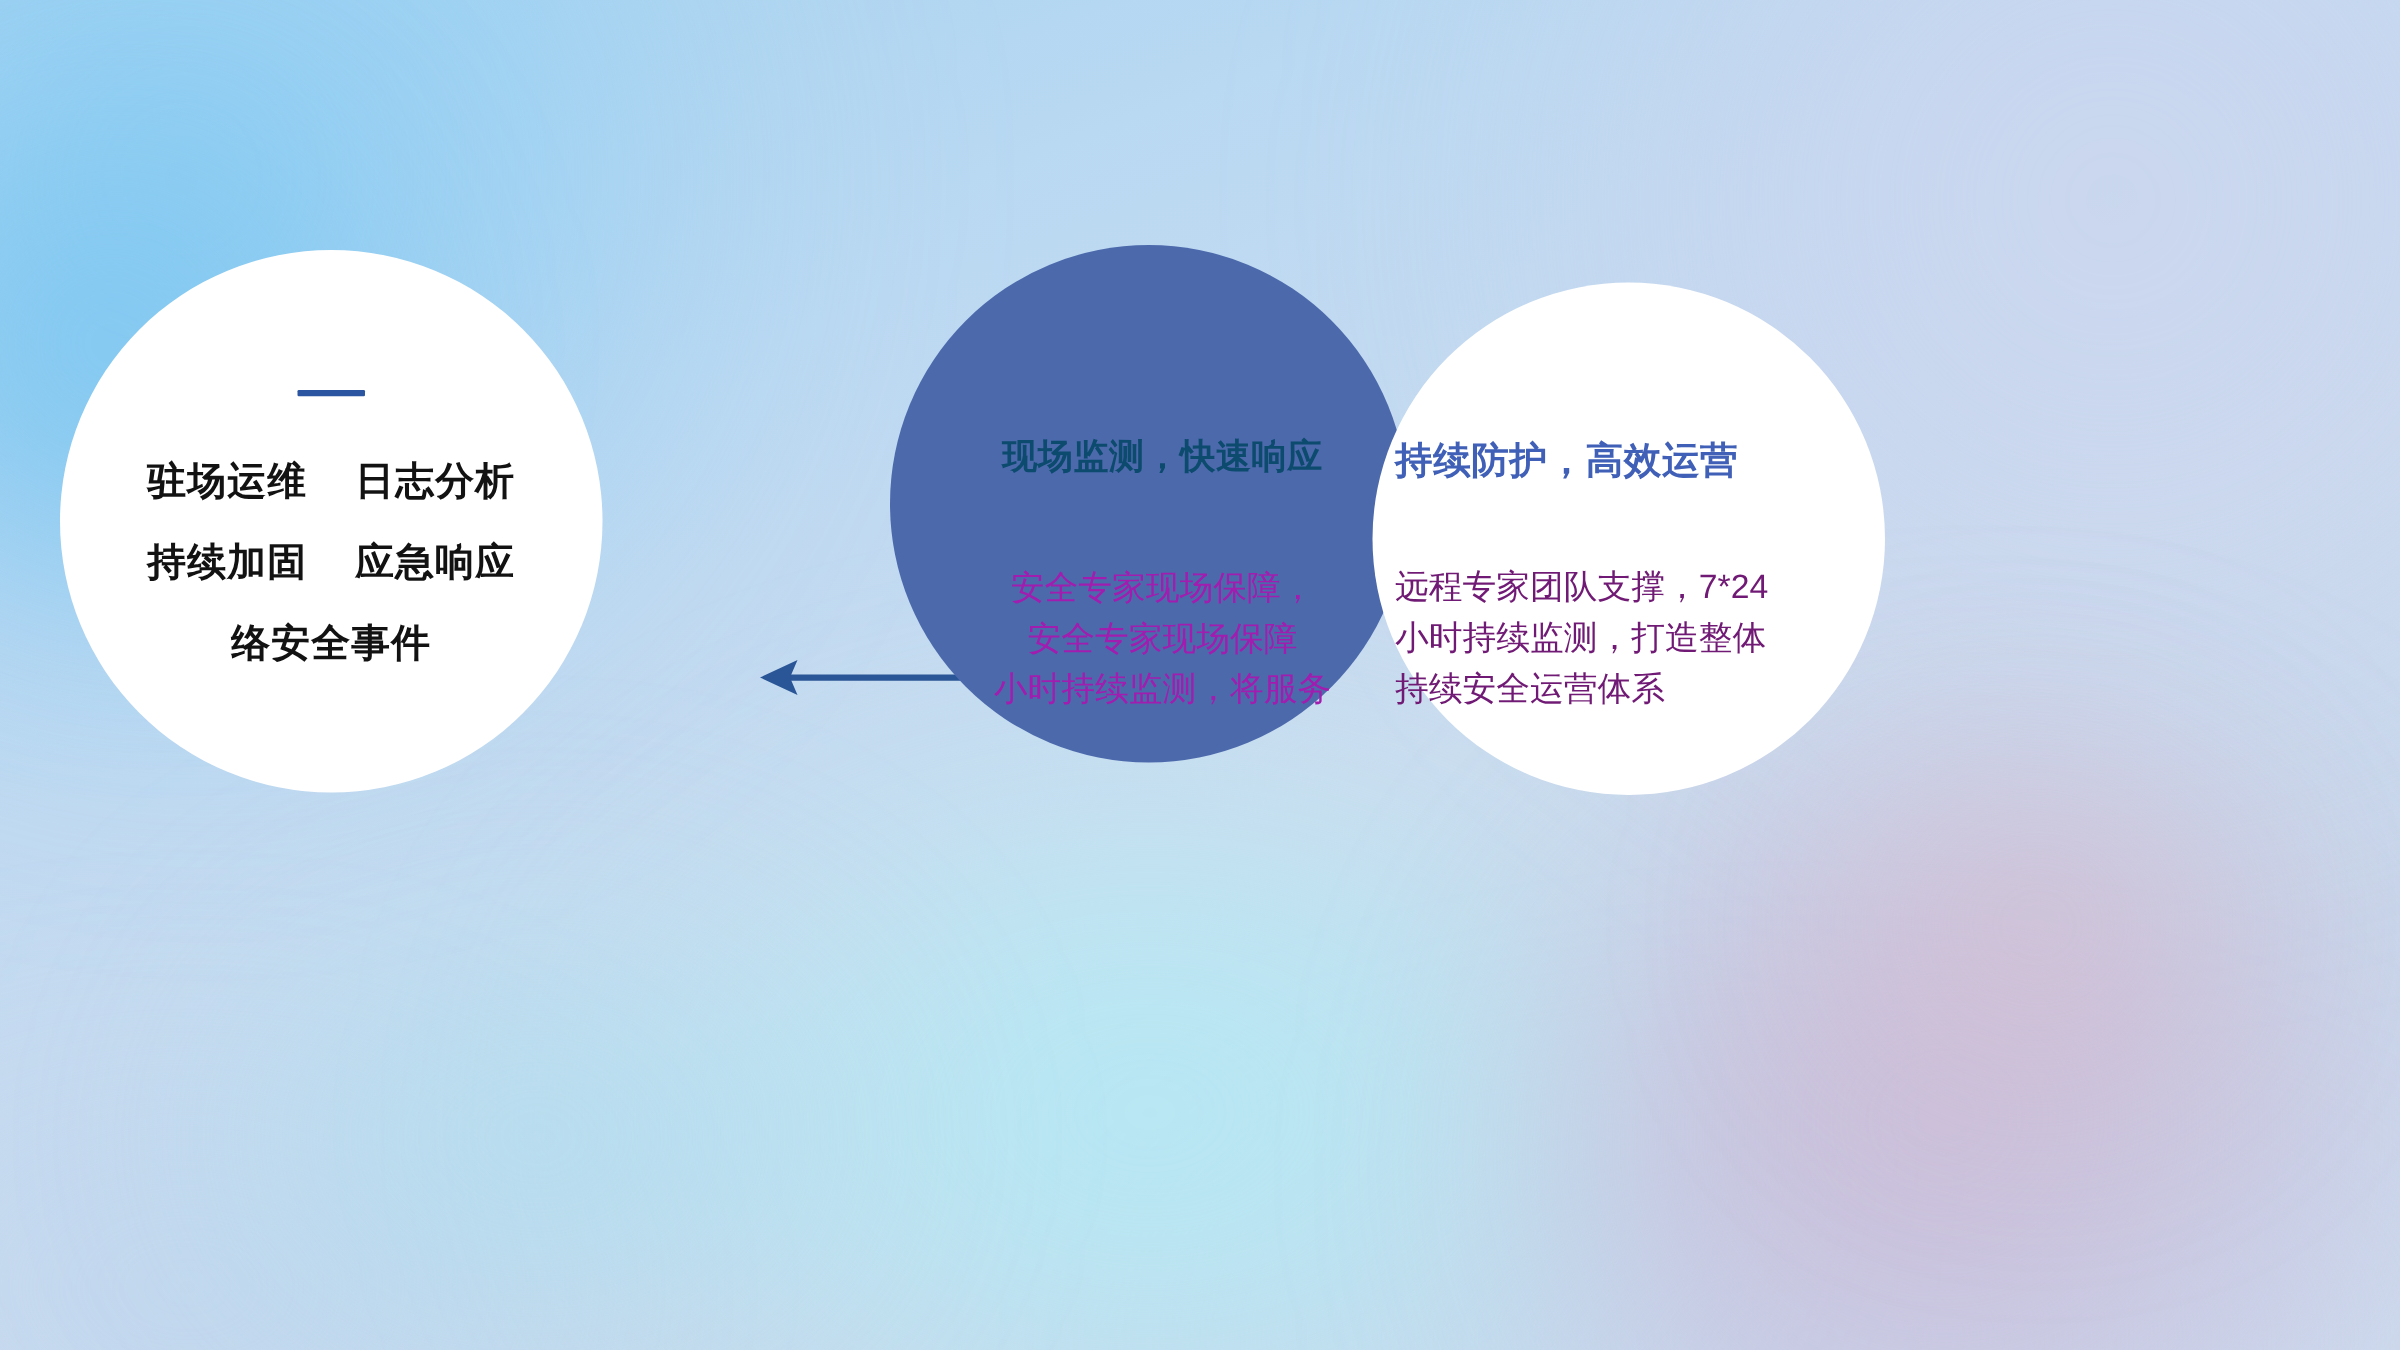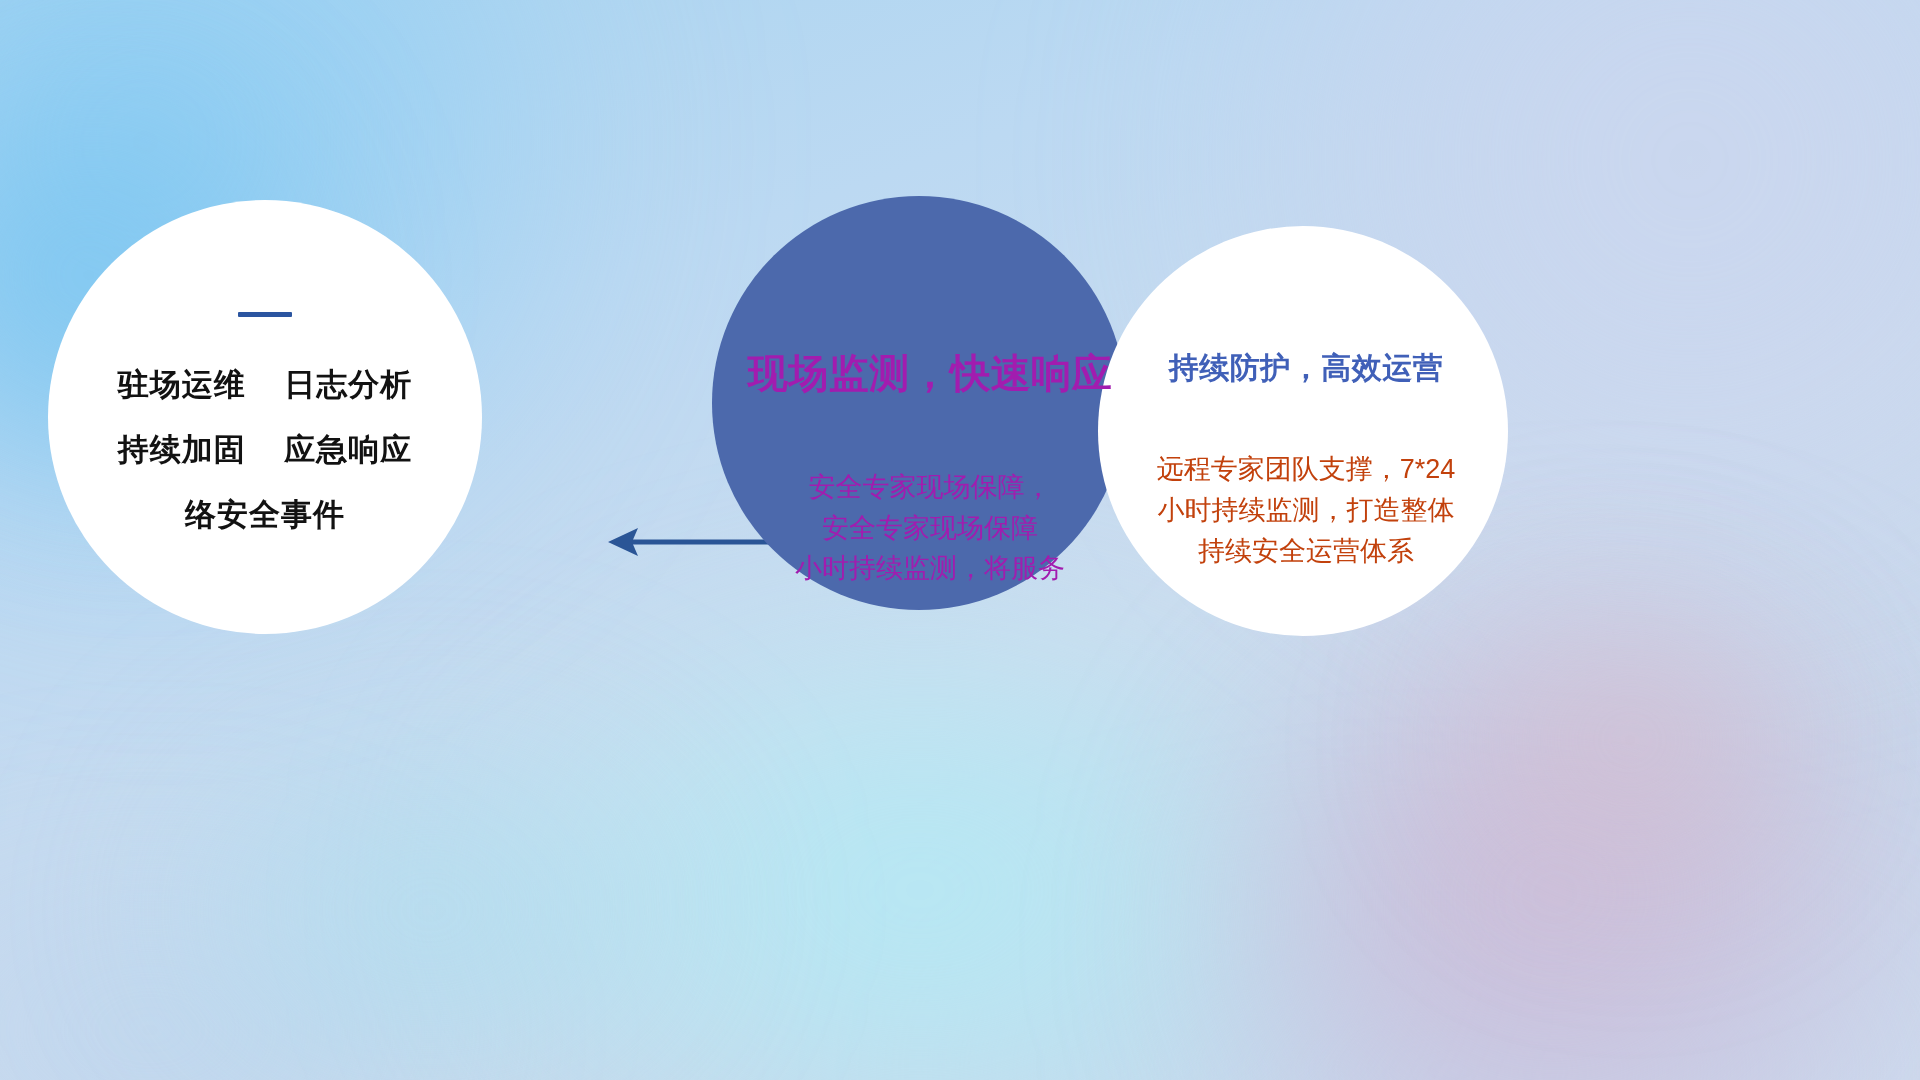--- a/index.html
+++ b/index.html
@@ -132,53 +132,52 @@
 
   
   .mid-inner {
     position: absolute;
     left: 30px; right: 8px;
     top: 150px;
     text-align: center;
     z-index: 6;
   }
   .mid-title {
-    font-size: 40px;
+    font-size: 28px;
     font-weight: bold;
-    color: #a21caf;
+    color: #0c4a6e;
     letter-spacing: 0.5px;
     white-space: nowrap;
     margin-bottom: 66px;
   }
   .mid-body {
     font-size: 27px;
     color: #a21caf;
     line-height: 1.50;
     letter-spacing: 0px;
   }
 
   
   .right-inner {
     position: absolute;
     left: 18px; right: 12px;
     top: 122px;
-    text-align: center;
     z-index: 7;
   }
   .right-title {
     font-size: 30px;
     font-weight: bold;
     color: #4060b8;
     letter-spacing: 0.5px;
     white-space: nowrap;
     margin-bottom: 60px;
   }
   .right-body {
     font-size: 27px;
-    color: #c2410c;
+    color: #701a75;
     line-height: 1.52;
   }
 
   
   .arrow-svg {
     position: absolute;
     left: 596px;
     top: 518px;
     width: 290px;
     height: 48px;

